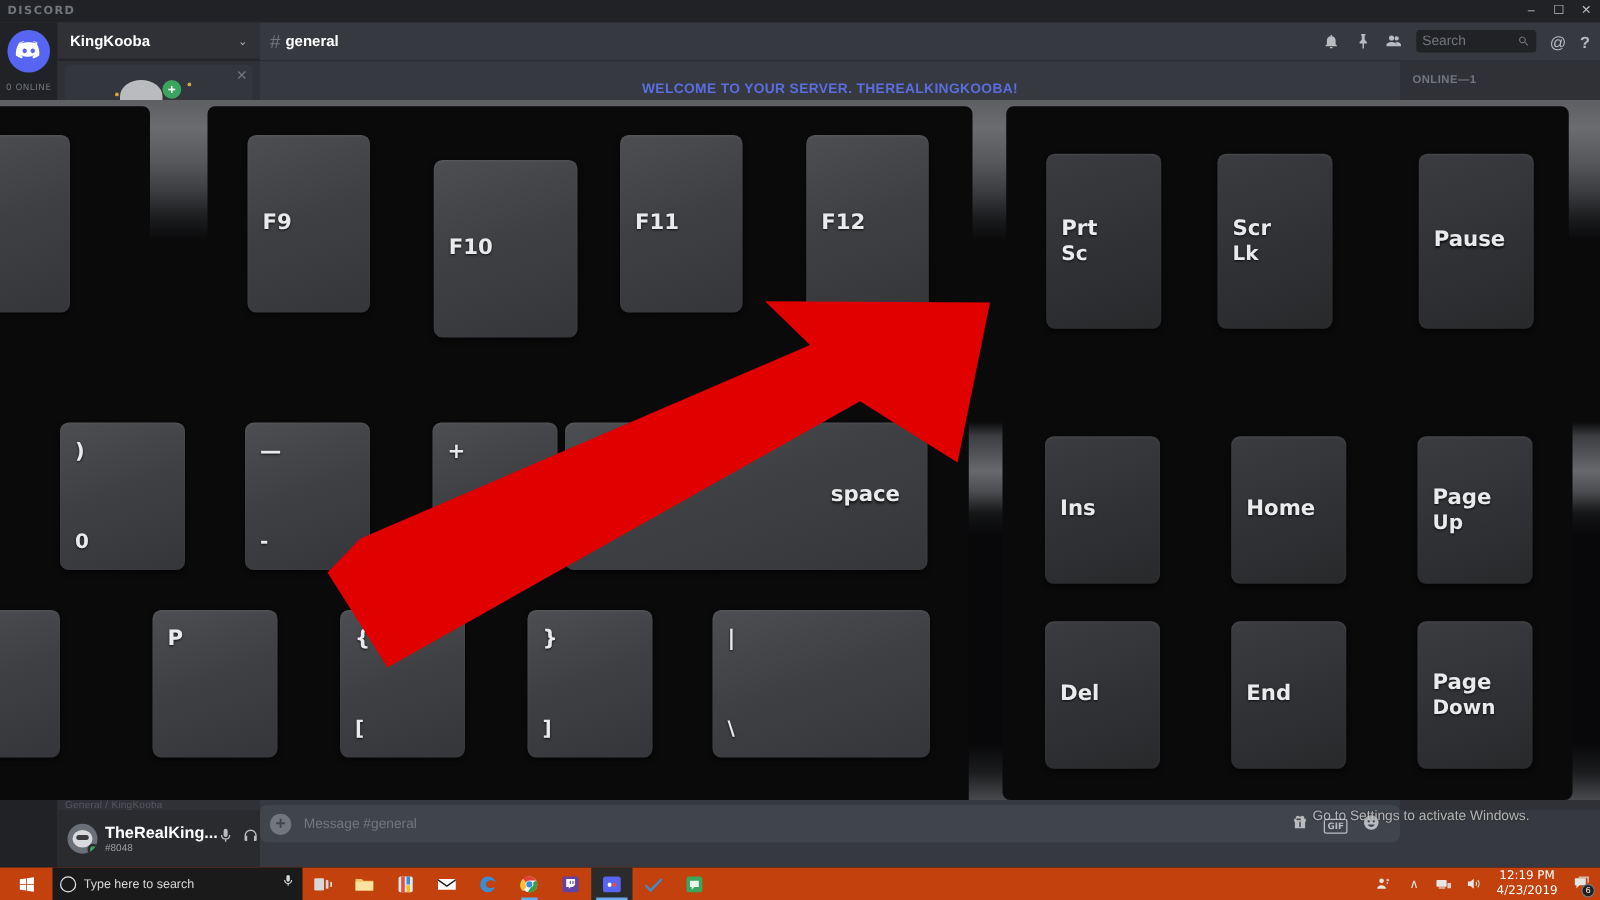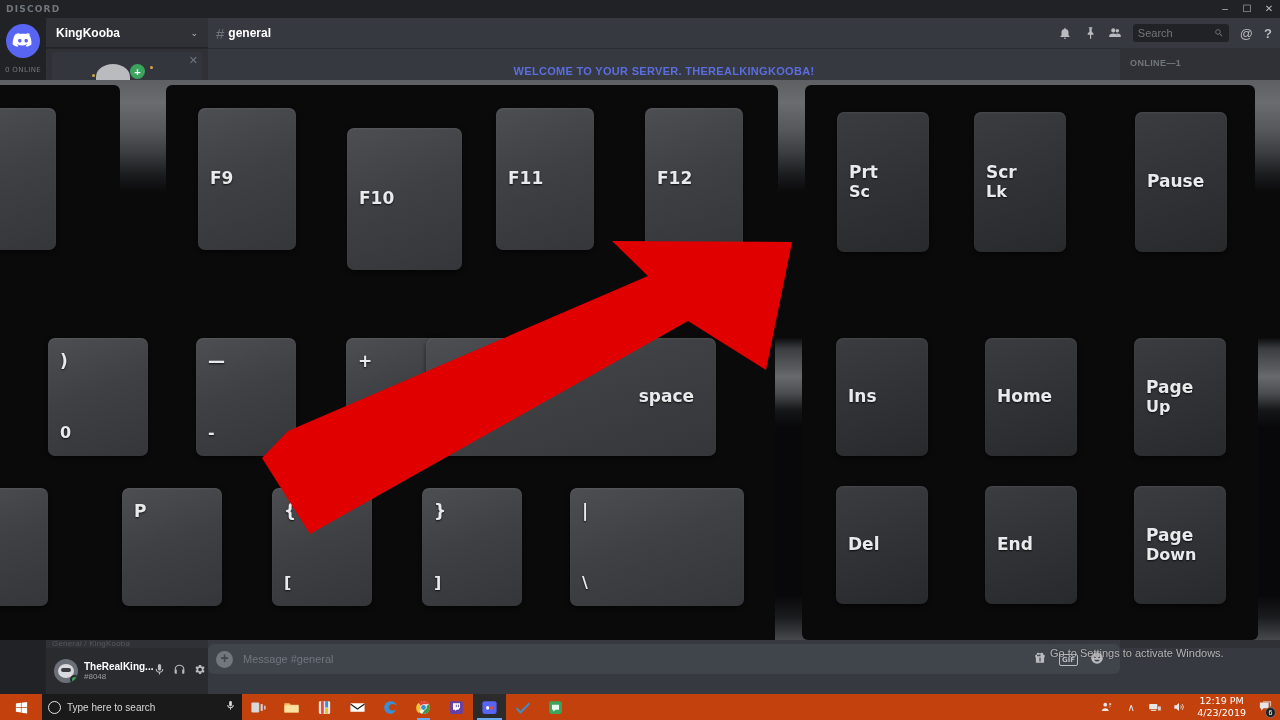--- a/index.html
+++ b/index.html
@@ -134,21 +134,21 @@
   .avatar::after {
     content: ''; position: absolute; left: 7px; top: 9px; width: 10px; height: 4px;
     background: #3a3c42; border-radius: 2px;
   }
   .presence {
     position: absolute; right: -1px; bottom: -1px; width: 9px; height: 9px;
     border-radius: 50%; background: #3ba55d; border: 2px solid #292b2f;
     z-index: 2;
   }
   .user-meta { margin-left: 6px; line-height: 1.15; }
-  .user-name { color: #fff; font-size: 10px; font-weight: bold; }
+  .user-name { color: #fff; font-size: 13px; font-weight: bold; }
   .user-tag { color: #9b9ea3; font-size: 8px; }
   .user-ctrls { margin-left: auto; display: flex; gap: 7px; align-items: center; }
   .user-ctrls svg { width: 13px; height: 13px; fill: #b9bbbe; }
 
   
   .msg-area {
     position: absolute; left: 208px; top: 644px; width: 912px; height: 30px;
   }
   .msg-box {
     height: 30px; background: #40444b; border-radius: 6px; display: flex;
@@ -194,20 +194,21 @@
     background: linear-gradient(160deg, #4c4e51 0%, #3e4043 45%, #343639 100%);
     box-shadow: inset 0 1px 2px rgba(255,255,255,.07), 0 2px 4px rgba(0,0,0,.55);
     color: #e9eaec; font-family: "DejaVu Sans", sans-serif; font-weight: bold;
     display: flex; flex-direction: column; justify-content: center;
     padding-left: 12px;
     text-shadow: 0 1px 2px rgba(0,0,0,.8);
     filter: blur(0.35px);
   }
   .key.dark {
     background: linear-gradient(160deg, #3a3c3f 0%, #303235 50%, #27292b 100%);
+    margin-top: 11px;
   }
   .key .lbl { font-size: 17px; line-height: 1.15; }
   .key .lbl.sm { font-size: 16px; }
   .key.stack { justify-content: space-between; padding-top: 14px; padding-bottom: 14px; }
 
   
   #red-arrow { position: absolute; left: 0; top: 0; width: 1280px; height: 560px;
                z-index: 30; pointer-events: none; }
 
   
@@ -483,21 +484,21 @@
           <span class="lbl">}</span>
           <span class="lbl sm">]</span>
         </div>
         <div class="key stack" style="left: 570px; top: 408px; width: 174px; height: 118px;">
           <span class="lbl">|</span>
           <span class="lbl sm">\</span>
         </div>
       </div>
 
     <div id="bskey">
-        <div class="key" style="left: 426px; top: 258px; width: 290px; height: 118px; align-items: flex-end; justify-content: center; padding-right: 22px; padding-left: 0px;">
+        <div class="key" style="left: 452px; top: 258px; width: 290px; height: 118px; align-items: flex-end; justify-content: center; padding-right: 22px; padding-left: 0px;">
           <span class="lbl">space</span>
         </div>
       </div>
 
     <svg id="red-arrow" viewBox="0 0 1280 560">
       <path id="arrow-path" d="M262,378 L288,351 L648,196 L612,161 L792,162 L766,290 L688,241 L310,454 Z" fill="#e00000"></path>
     </svg>
   </div>
 
   <div id="taskbar">

